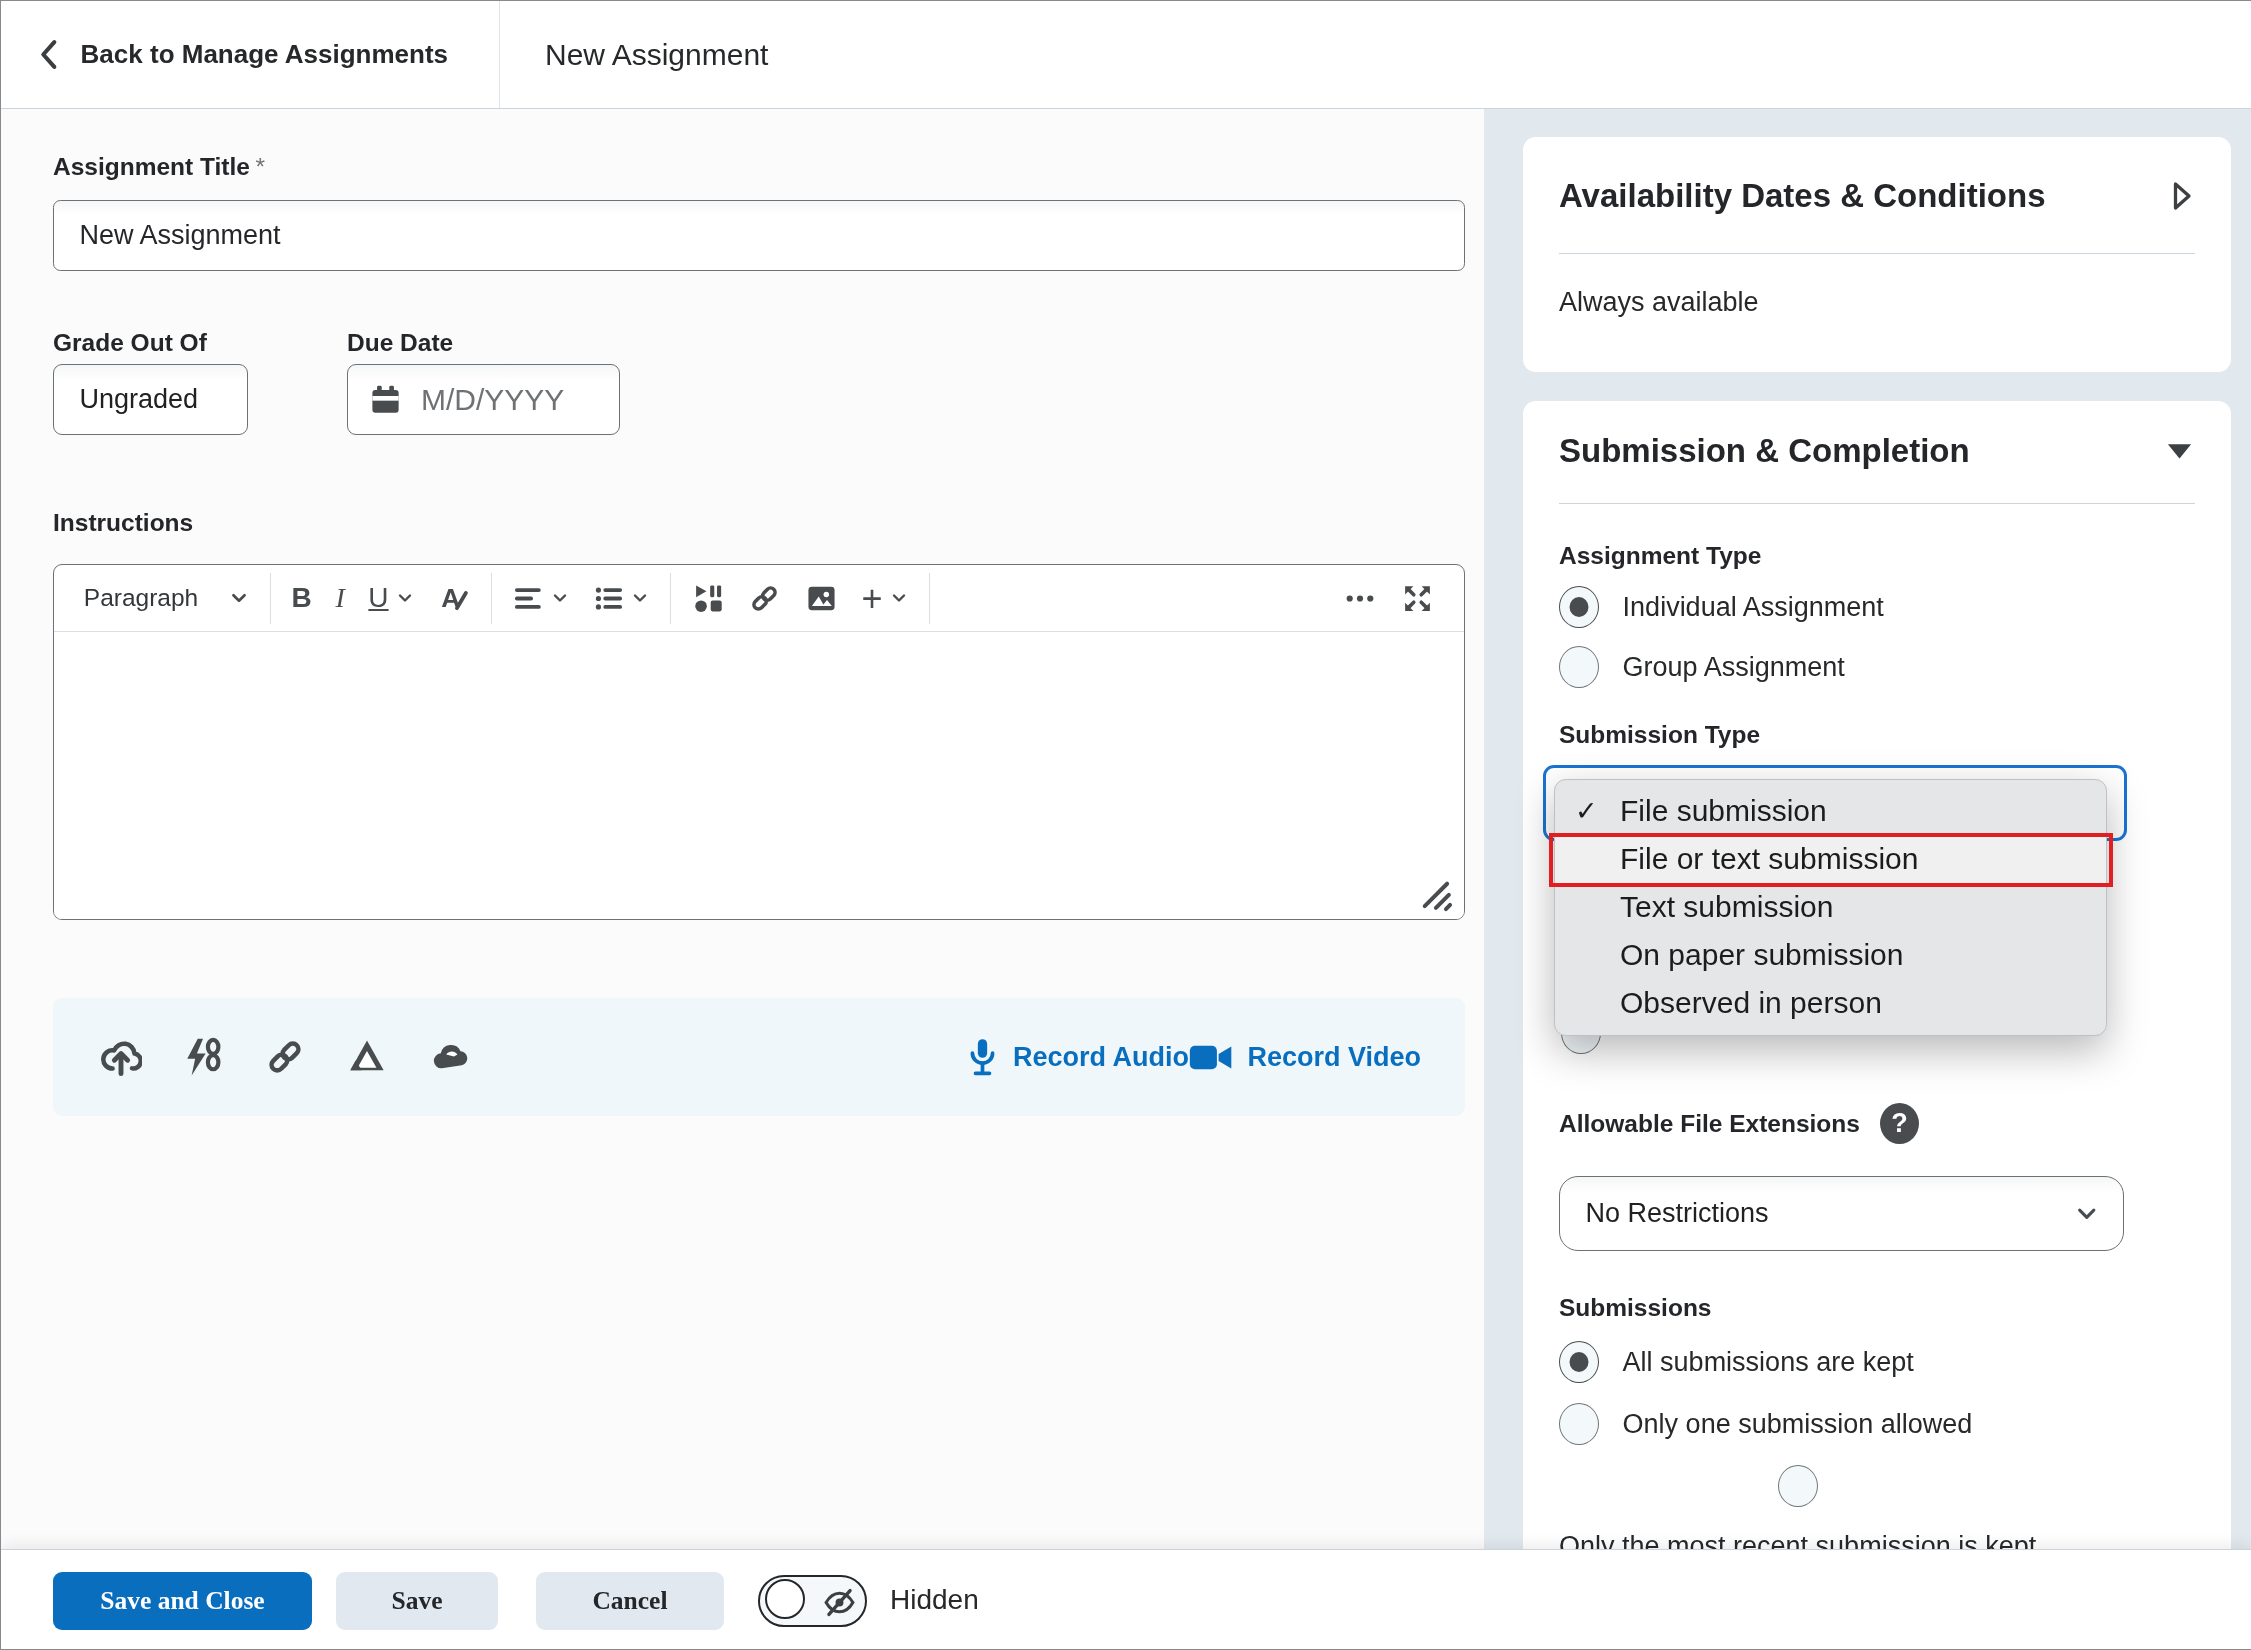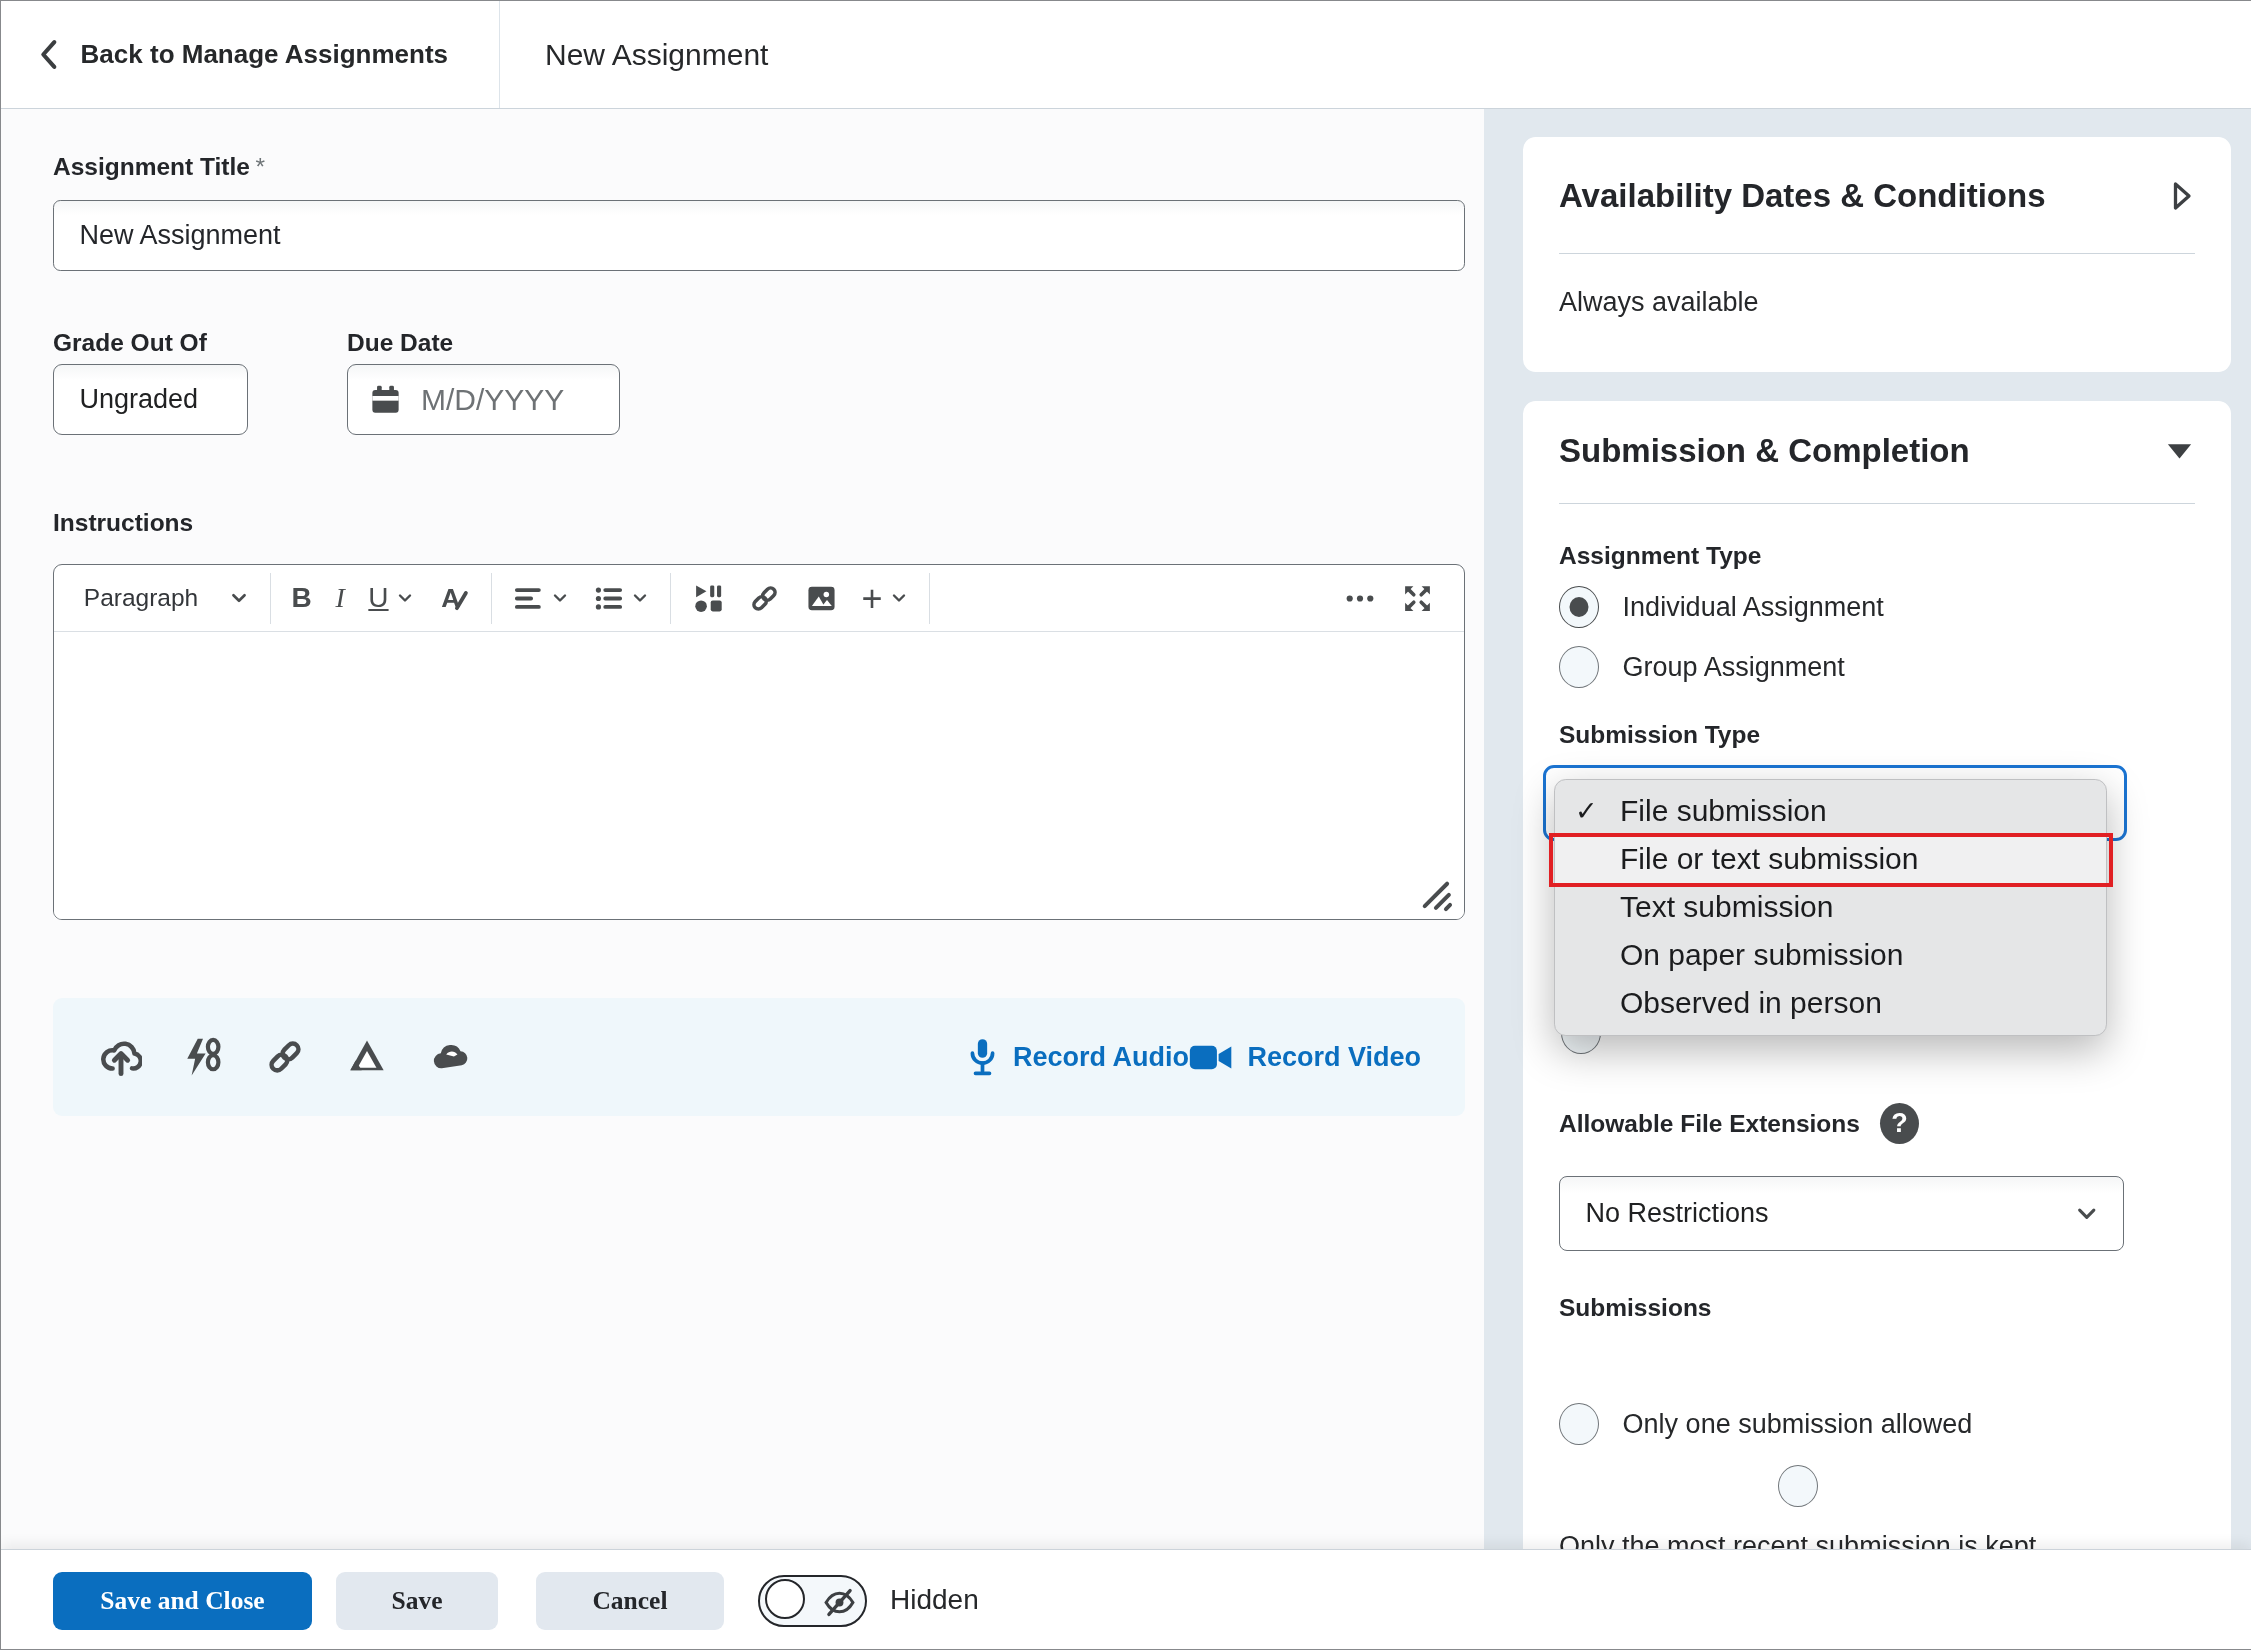--- a/index.html
+++ b/index.html
@@ -106,21 +106,21 @@
   .dd-text { padding-left:65px; }
   .dd-row.annotated { background:#f0f0f1; }
   .red-annotation { position:absolute; left:-6.4px; right:-7.3px; top:-2.7px; bottom:-3.6px;
                     border:4.5px solid #e11f23; pointer-events:none; }
 
   .ext-label-row { position:absolute; left:36px; top:702px; display:flex; align-items:center; gap:20px; }
   .help-btn { width:39px; height:41px; border-radius:50%; background:#494c4e; color:#fff; border:none;
               font-size:27px; font-weight:700; cursor:pointer; display:flex; align-items:center;
               justify-content:center; font-family:inherit; }
   .ext-select { position:absolute; left:36px; top:775px; width:565px; height:75px;
-                border:1.4px solid #6b7177; border-radius:8px; background:linear-gradient(#f5f6f7,#fff 22%);
+                border:1.4px solid #6b7177; border-radius:19px; background:linear-gradient(#f5f6f7,#fff 22%);
                 display:flex; align-items:center; justify-content:space-between;
                 padding:0 23.6px 0 25.5px; font-size:27px; cursor:pointer; }
   .subs-label { position:absolute; left:36px; top:893px; }
   .row-s1 { left:36px; top:940px; } .row-s2 { left:36px; top:1002px; } .row-s3 { left:36px; top:1064px;flex-direction:column; }
 
   
   .footer { position:absolute; left:0; right:0; bottom:0; height:100px; background:#fff;
             border-top:0.9px solid #ccd3da; box-shadow:0 -5.5px 12.7px rgba(0,0,0,.07); z-index:6; }
   .btn { position:absolute; top:22px; height:58px; border:none; border-radius:9px; font-size:25.5px;
          font-weight:700; font-family:Liberation Serif, serif; cursor:pointer; }
@@ -438,20 +438,24 @@
           <span>No Restrictions</span>
           <span>
             <svg width="25.5" height="25.5" viewBox="0 0 18 18">
                 <polyline class="ic" style="stroke-width:2.2" points="4,6.5 9,11.5 14,6.5"></polyline>
               </svg>
           </span>
         </div>
 
         <div class="lbl subs-label">Submissions</div>
 
+        <div class="radio-row row-s1">
+          <span class="radio selected"></span>
+          <span class="radio-label">All submissions are kept</span>
+        </div>
         <div class="radio-row row-s2">
           <span class="radio"></span>
           <span class="radio-label">Only one submission allowed</span>
         </div>
         <div class="radio-row row-s3">
           <span class="radio"></span>
           <span class="radio-label">Only the most recent submission is kept</span>
         </div>
       </div>
     </div>

